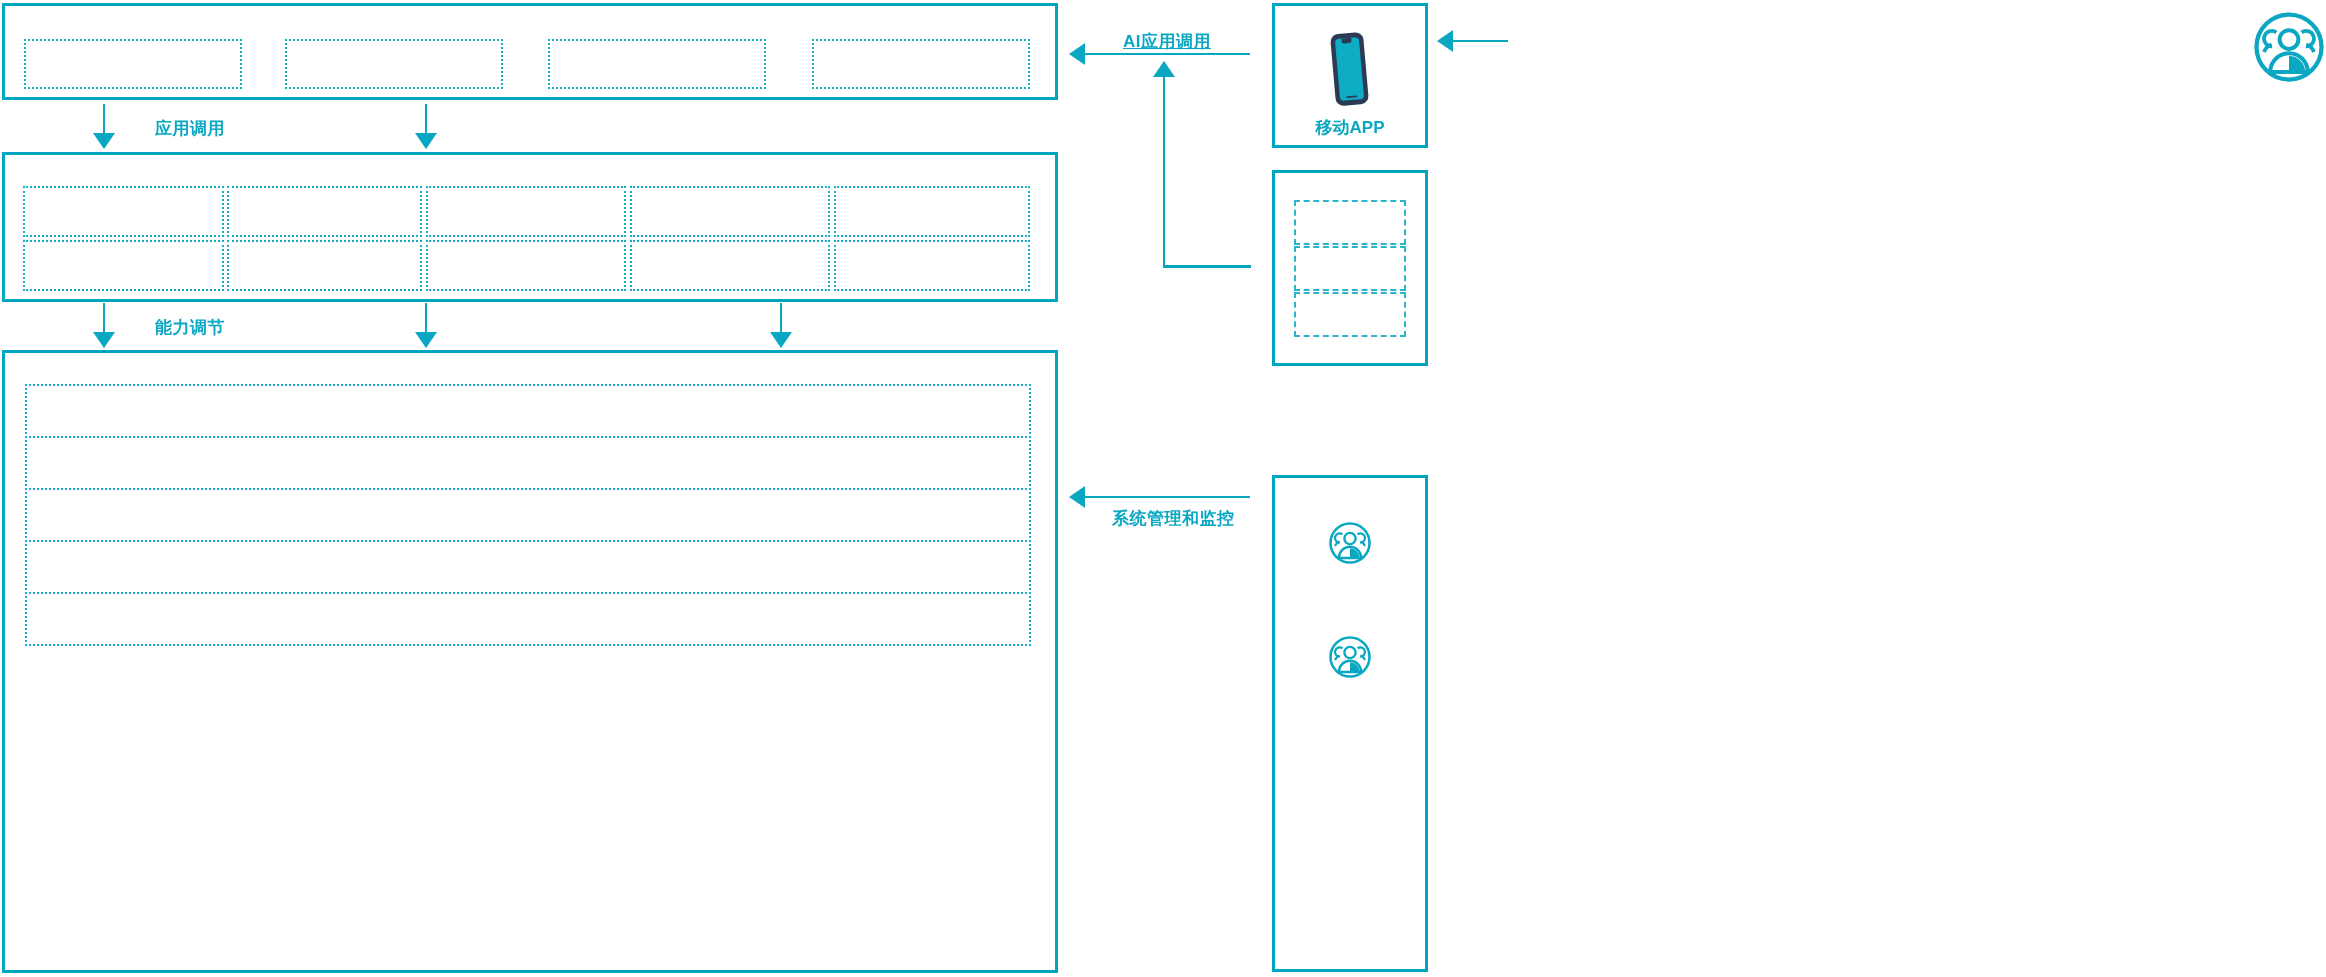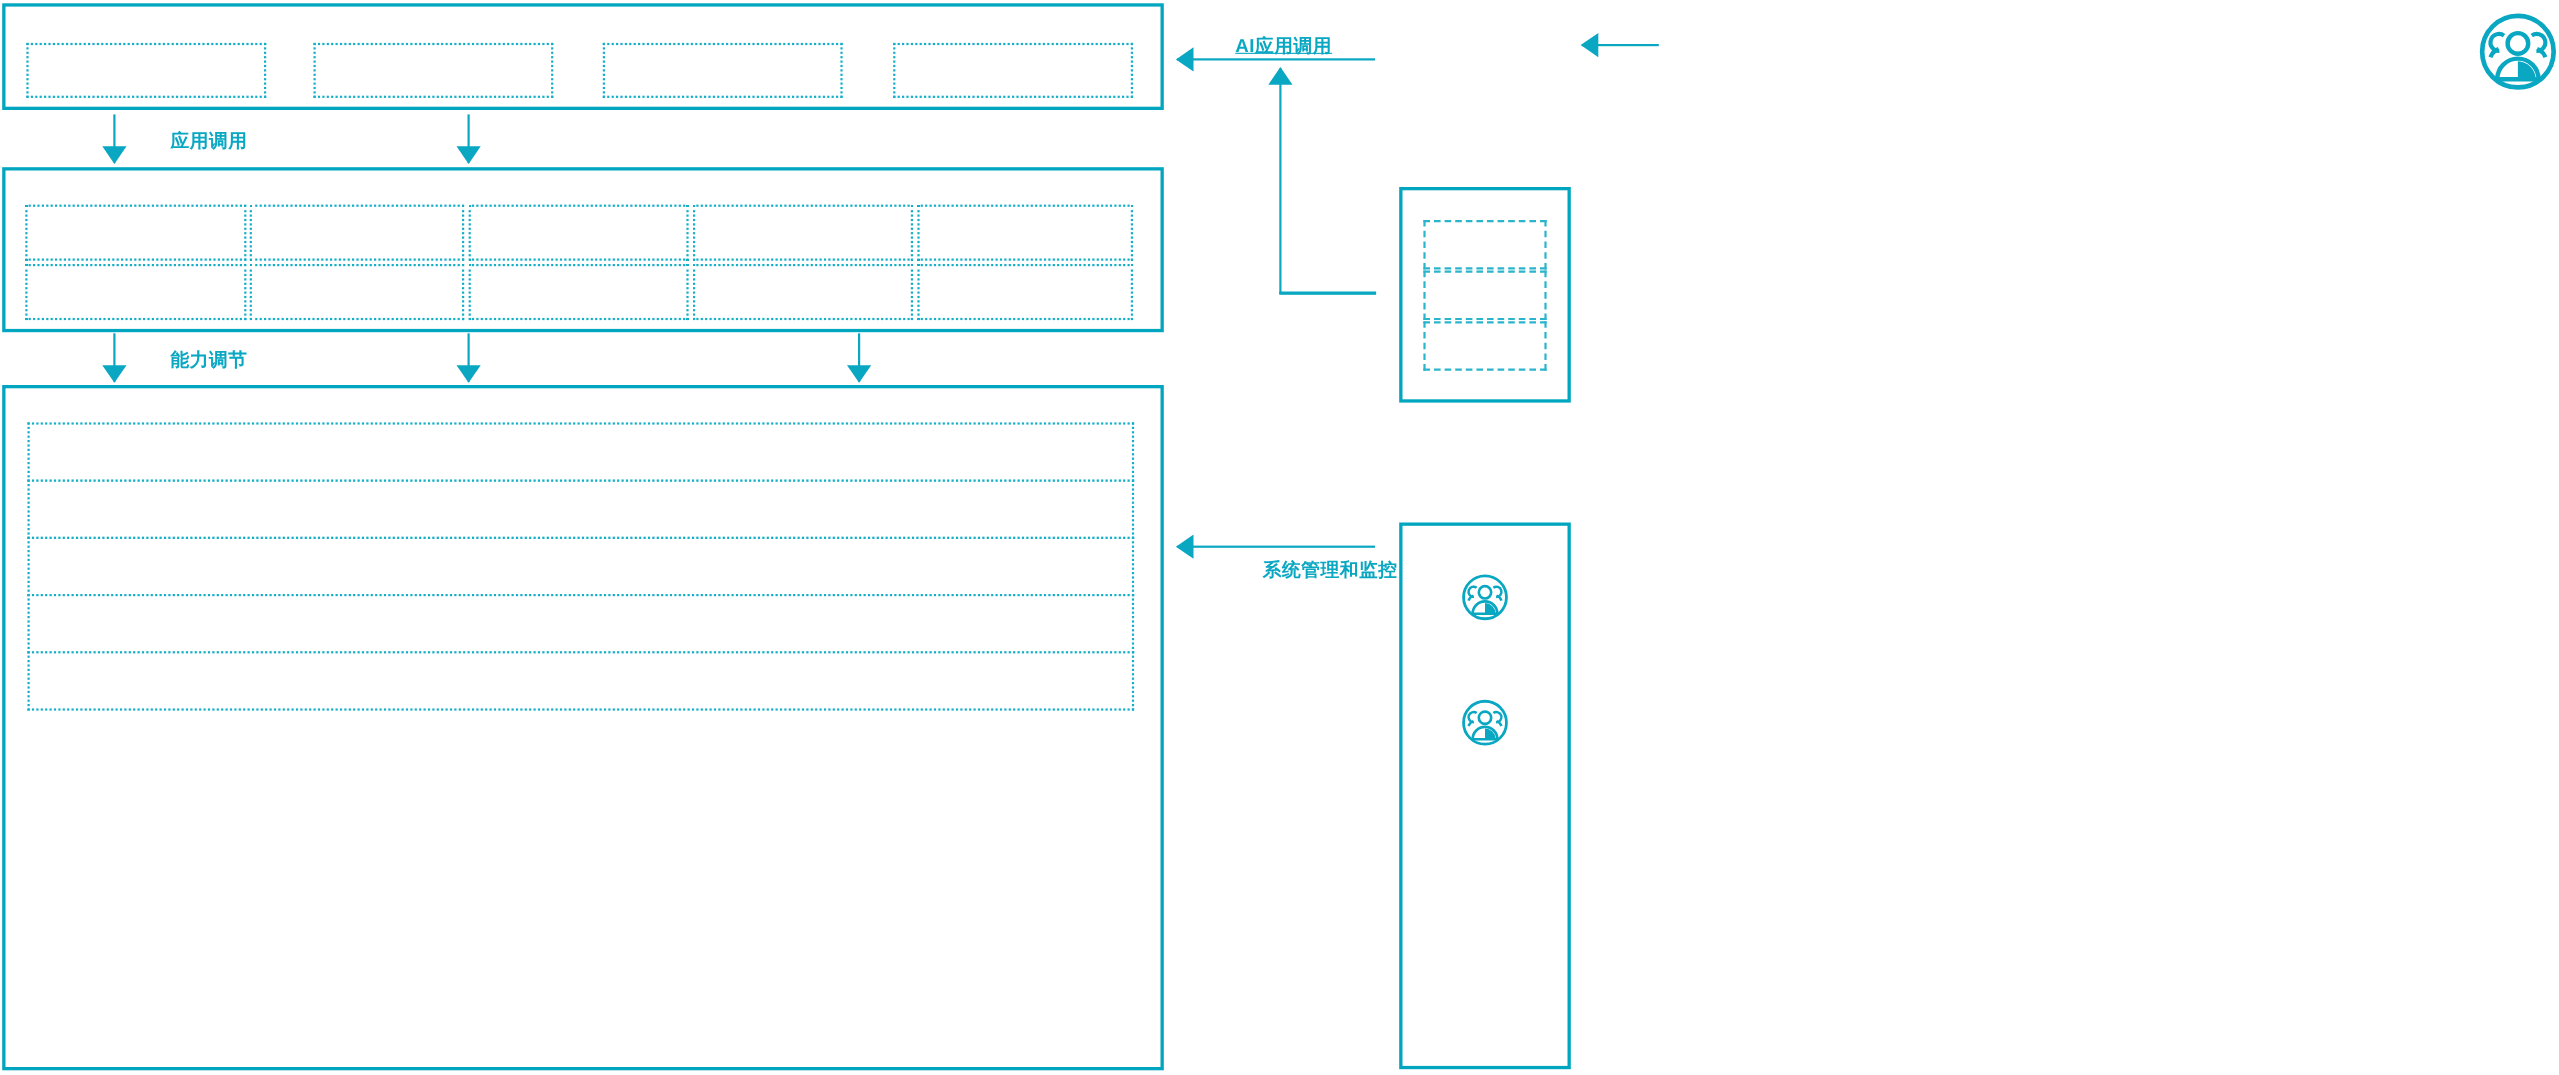--- a/index.html
+++ b/index.html
@@ -204,20 +204,33 @@
   <div class="dashbox" style="left:25px; top:592px; width:1006px; height:54px;">
     <span></span>
   </div>
 
   <div class="arrow-h left" style="left:1070px; top:53px; width:180px;"></div>
   <div class="flow-label" style="left:1123px; top:30px;text-decoration:underline;">AI应用调用</div>
   <div class="arrow-up" style="left:1163px; top:62px; height:205px;"></div>
   <div class="elbow" style="left:1163px; top:200px; width:88px; height:67px; border-left:none;"></div>
   <div class="arrow-h" style="left:1163px; top:266px; width:88px;"></div>
 
+  <div class="panel" style="left:1272px; top:3px; width:156px; height:145px;">
+    <div class="icon-wrap" style="left:50%; top:24px; transform:translateX(-50%);">
+      <svg width="46" height="78" viewBox="0 0 46 78" aria-hidden="true">
+        <g transform="rotate(-5 23 39)">
+          <rect x="7" y="4" width="31" height="70" rx="7" ry="7" fill="#2B3A55" stroke="#2B3A55" stroke-width="2"></rect>
+          <rect x="10.5" y="8" width="24" height="62" rx="4" ry="4" fill="#0FADC5"></rect>
+          <path d="M17 8 h10 v2.5 a2.5 2.5 0 0 1 -2.5 2.5 h-5 a2.5 2.5 0 0 1 -2.5 -2.5 z" fill="#2B3A55"></path>
+          <rect x="17" y="66" width="11" height="1.6" rx="0.8" fill="#2B3A55"></rect>
+        </g>
+      </svg>
+    </div>
+    <div class="panel-caption" style="left:0; top:110px;">移动APP</div>
+  </div>
 
   <div class="panel" style="left:1272px; top:170px; width:156px; height:196px;">
   </div>
   <div class="dashbox dash-fine" style="left:1294px; top:200px; width:112px; height:45px;">
     <span></span>
   </div>
   <div class="dashbox dash-fine" style="left:1294px; top:246px; width:112px; height:45px;">
     <span></span>
   </div>
   <div class="dashbox dash-fine" style="left:1294px; top:292px; width:112px; height:45px;">
@@ -232,21 +245,21 @@
       <path d="M18.5 31.5 a6.2 6.2 0 1 1 3.4 -11.2" fill="none" stroke="#0AA7C2" stroke-width="3"></path>
       <path d="M45.5 31.5 a6.2 6.2 0 1 0 -3.4 -11.2" fill="none" stroke="#0AA7C2" stroke-width="3"></path>
       <path d="M17 52 a15 15 0 0 1 30 0 z" fill="none" stroke="#0AA7C2" stroke-width="3.2"></path>
       <path d="M32 39 a13.5 13.5 0 0 1 13 12.6 h-13 z" fill="#0AA7C2"></path>
       <path d="M12 36 a10 10 0 0 1 6 -6" fill="none" stroke="#0AA7C2" stroke-width="3"></path>
       <path d="M52 36 a10 10 0 0 0 -6 -6" fill="none" stroke="#0AA7C2" stroke-width="3"></path>
     </svg>
   </div>
 
   <div class="arrow-h left" style="left:1070px; top:496px; width:180px;"></div>
-  <div class="flow-label" style="left:1112px; top:507px;margin-left:36px;">系统管理和监控</div>
+  <div class="flow-label" style="left:1112px; top:507px;">系统管理和监控</div>
 
   <div class="panel" style="left:1272px; top:475px; width:156px; height:497px;">
     <div class="icon-wrap" style="left:50%; top:41px; transform:translateX(-50%);">
       <svg width="48" height="48" viewBox="0 0 64 64" aria-hidden="true">
         <circle cx="32" cy="32" r="26" fill="none" stroke="#0AA7C2" stroke-width="3.4"></circle>
         <circle cx="32" cy="26" r="7.5" fill="none" stroke="#0AA7C2" stroke-width="3.2"></circle>
         <path d="M18.5 31.5 a6.2 6.2 0 1 1 3.4 -11.2" fill="none" stroke="#0AA7C2" stroke-width="3"></path>
         <path d="M45.5 31.5 a6.2 6.2 0 1 0 -3.4 -11.2" fill="none" stroke="#0AA7C2" stroke-width="3"></path>
         <path d="M17 52 a15 15 0 0 1 30 0 z" fill="none" stroke="#0AA7C2" stroke-width="3.2"></path>
         <path d="M32 39 a13.5 13.5 0 0 1 13 12.6 h-13 z" fill="#0AA7C2"></path>

